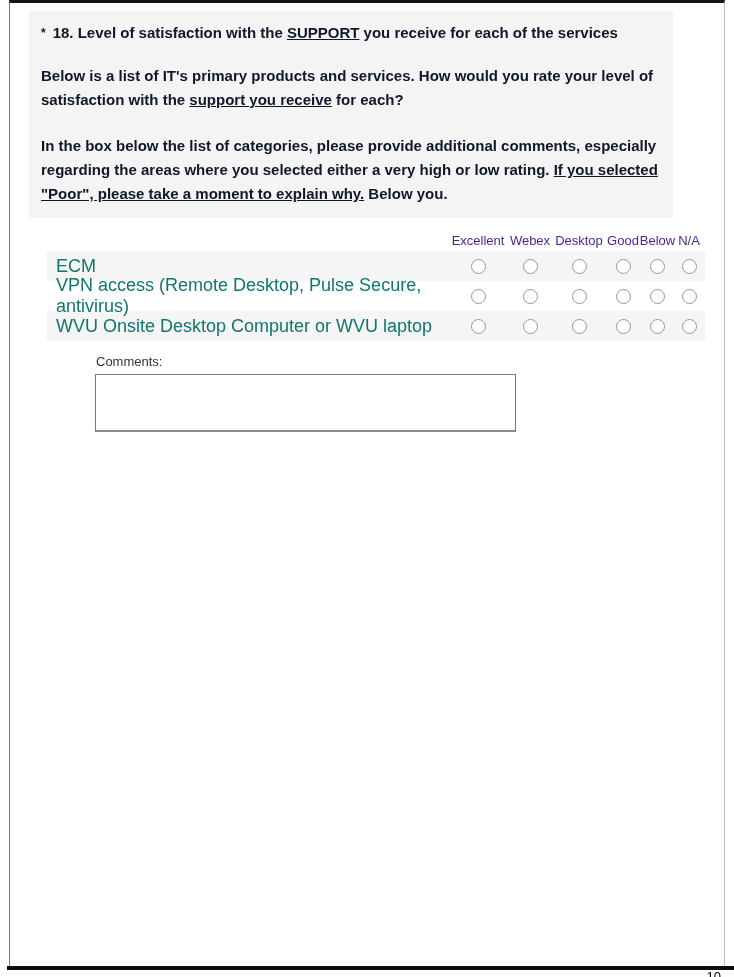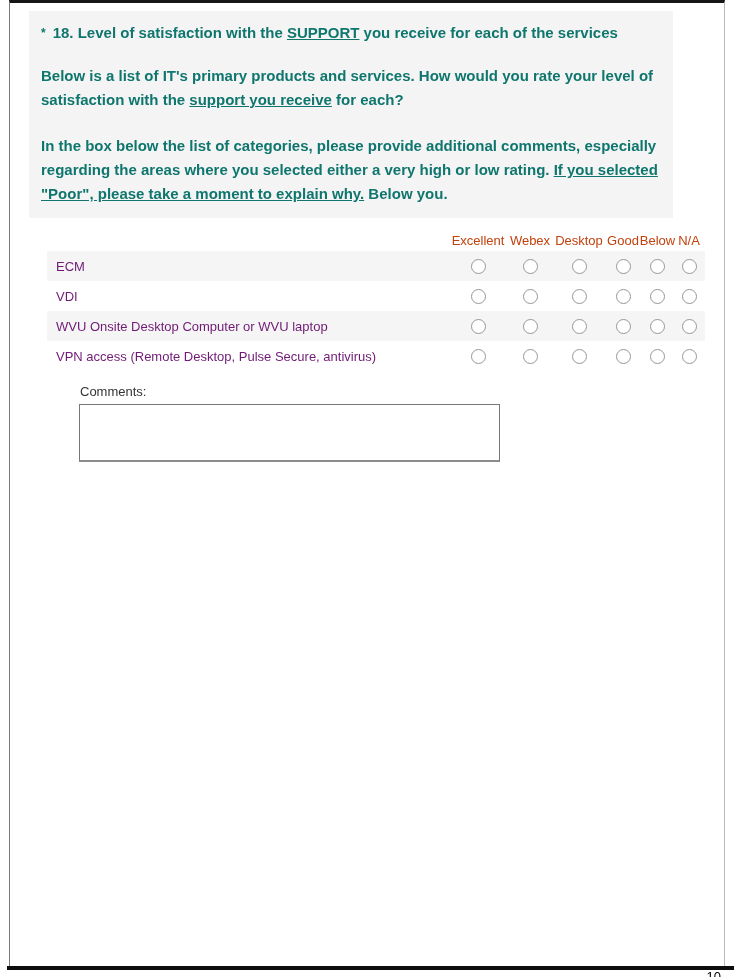--- a/index.html
+++ b/index.html
@@ -31,21 +31,21 @@
   }
   .content{
     padding:8px 0 0 19px;
   }
   
   .question-block{
     width:644px;
     background:#f4f4f4;
     box-sizing:border-box;
     padding:12px 14px 12px 12px;
-    color:#0f766e;
+    color:#0f172a;
   }
   .q-title{
     font-size:15px;font-weight:bold;line-height:20px;
     margin:0 0 20px 0;
   }
   .q-required{
     font-size:12px;font-weight:bold;
     margin-right:7px;position:relative;top:-1px;
   }
   .q-desc{
@@ -56,39 +56,39 @@
   .u{text-decoration:underline;}
   
   .matrix{margin-top:5px;margin-left:18px;width:658px;}
   .matrix-header{
     display:flex;align-items:flex-end;
     height:25px;padding-bottom:3px;
   }
   .matrix-header .spacer{flex:1;}
   .hcell{
     display:flex;justify-content:center;align-items:flex-end;
-    font-size:13px;color:#c2410c;white-space:nowrap;
+    font-size:13px;color:#4c1d95;white-space:nowrap;
   }
   .mrow{
     display:flex;align-items:center;height:30px;
   }
   .mrow.striped{background:#f5f5f5;}
   .row-label{
     flex:1;padding-left:9px;
-    font-size:13px;color:#701a75;
+    font-size:18px;color:#0f766e;
   }
   .cell{display:flex;justify-content:center;align-items:center;}
   .c0{width:56px}.c1{width:48px}.c2{width:50px}.c3{width:38px}.c4{width:31px}.c5{width:32px}
   .radio{
     width:15px;height:15px;box-sizing:border-box;
     border:1px solid #979797;border-radius:50%;
     background:#fff;cursor:pointer;
   }
   
-  .comments{margin-top:13px;margin-left:18px;padding-left:32px;}
+  .comments{margin-top:13px;margin-left:34px;padding-left:32px;}
   .comments-label{font-size:13px;color:#333;margin:0 0 5px 1px;}
   .comments-box{
     width:421px;height:58px;box-sizing:border-box;
     border:1px solid #777;border-bottom:2px solid #8c8c8c;
     background:#fff;resize:none;outline:none;
     font-family:"Liberation Sans","DejaVu Sans",sans-serif;
     font-size:13px;padding:4px 6px;display:block;
   }
 </style>
 </head>
@@ -132,67 +132,46 @@
               <span class="radio"></span>
             </div>
     <div class="cell c4">
               <span class="radio"></span>
             </div>
     <div class="cell c5">
               <span class="radio"></span>
             </div>
   </div>
 
+
+
   <div class="mrow">
-    <div class="row-label">VDI</div>
+    <div class="row-label">VPN access (Remote Desktop, Pulse Secure, antivirus)</div>
     <div class="cell c0">
               <span class="radio"></span>
             </div>
     <div class="cell c1">
               <span class="radio"></span>
             </div>
     <div class="cell c2">
               <span class="radio"></span>
             </div>
     <div class="cell c3">
               <span class="radio"></span>
             </div>
     <div class="cell c4">
               <span class="radio"></span>
             </div>
     <div class="cell c5">
               <span class="radio"></span>
             </div>
   </div>
-
 
   <div class="mrow striped">
     <div class="row-label">WVU Onsite Desktop Computer or WVU laptop</div>
-    <div class="cell c0">
-              <span class="radio"></span>
-            </div>
-    <div class="cell c1">
-              <span class="radio"></span>
-            </div>
-    <div class="cell c2">
-              <span class="radio"></span>
-            </div>
-    <div class="cell c3">
-              <span class="radio"></span>
-            </div>
-    <div class="cell c4">
-              <span class="radio"></span>
-            </div>
-    <div class="cell c5">
-              <span class="radio"></span>
-            </div>
-  </div>
-
-  <div class="mrow">
-    <div class="row-label">VPN access (Remote Desktop, Pulse Secure, antivirus)</div>
     <div class="cell c0">
               <span class="radio"></span>
             </div>
     <div class="cell c1">
               <span class="radio"></span>
             </div>
     <div class="cell c2">
               <span class="radio"></span>
             </div>
     <div class="cell c3">

